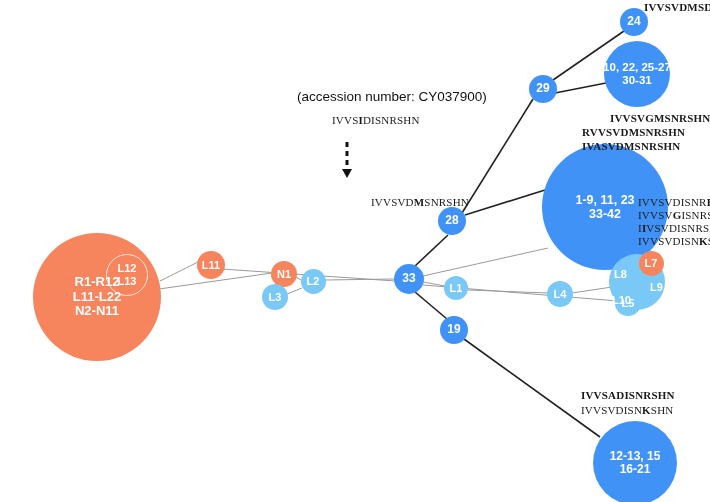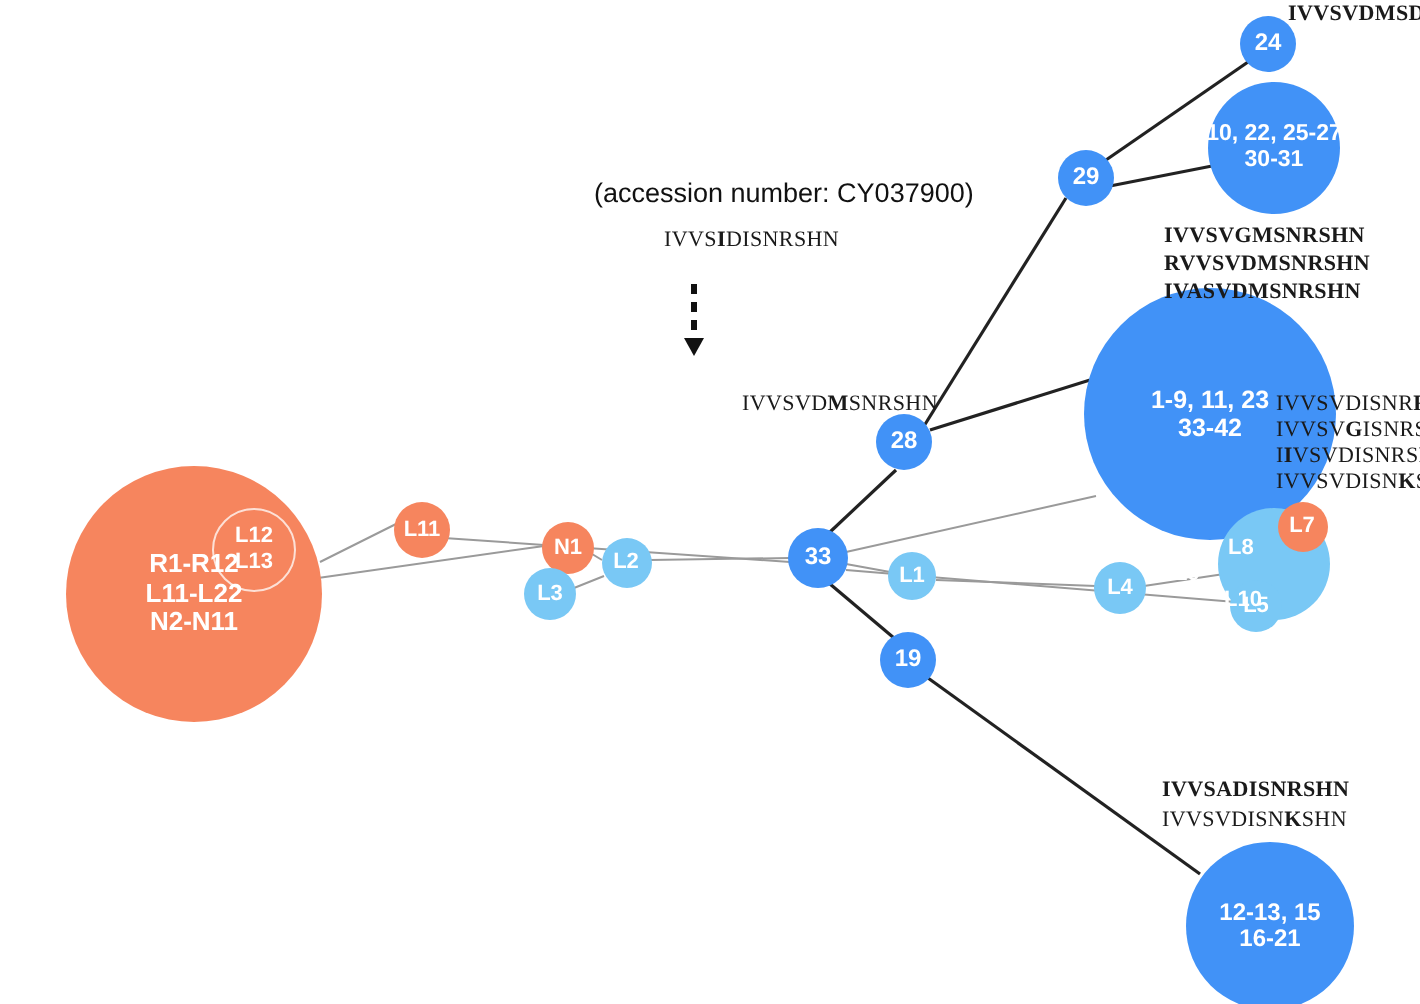--- a/index.html
+++ b/index.html
@@ -128,27 +128,27 @@
       <div class="node" style="left: 609px; top: 254px; width: 56px; height: 56px; font-size: 11px; background: rgb(121, 200, 245);"><span class="node-label"></span></div>
       <div class="node" style="left: 638.5px; top: 250.5px; width: 25px; height: 25px; font-size: 11px; background: rgb(246, 133, 94);"><span class="node-label">L7</span></div>
       <div class="node" style="left: 615px; top: 290px; width: 26px; height: 26px; font-size: 11px; background: rgb(121, 200, 245);"><span class="node-label">L5</span></div>
       <div class="node" style="left: 440px; top: 316px; width: 28px; height: 28px; font-size: 12px; background: rgb(65, 146, 247);"><span class="node-label">19</span></div>
       <div class="node" style="left: 593px; top: 421px; width: 84px; height: 84px; font-size: 12px; background: rgb(65, 146, 247);"><span class="node-label">12-13, 15
 16-21</span></div>
     </div>
 
   <div id="labels-layer">
       <div class="sublabel" style="left: 614px; top: 268px;">L8</div>
-      <div class="sublabel" style="left: 587px; top: 281px;">L9</div>
+      <div class="sublabel" style="left: 650px; top: 281px;">L9</div>
       <div class="sublabel" style="left: 612px; top: 294px;">L10</div>
     </div>
 
   <div id="sequences-layer">
       <div class="seq" style="left: 607px; top: 1px; font-weight: bold; margin-left: 37px;">IVVSVDMS<b>D</b>RSHN</div>
-      <div class="seq" style="left: 582px; top: 112px; font-weight: bold;">IVVSV<b>G</b>MSNRSHN</div>
+      <div class="seq" style="left: 610px; top: 112px; font-weight: bold;">IVVSV<b>G</b>MSNRSHN</div>
       <div class="seq" style="left: 582px; top: 126px; font-weight: bold;"><b>R</b>VVSVDMSNRSHN</div>
       <div class="seq" style="left: 582px; top: 140px; font-weight: bold;">IV<b>A</b>SVDMSNRSHN</div>
       <div class="seq" style="left: 371px; top: 196px;">IVVSVD<b>M</b>SNRSHN</div>
       <div class="seq" style="left: 638px; top: 196px;">IVVSVDISNR<b>F</b>HN</div>
       <div class="seq" style="left: 638px; top: 209px;">IVVSV<b>G</b>ISNRSHN</div>
       <div class="seq" style="left: 638px; top: 222px;">I<b>I</b>VSVDISNRSHN</div>
       <div class="seq" style="left: 638px; top: 235px;">IVVSVDISN<b>K</b>SHN</div>
       <div class="seq" style="left: 581px; top: 389px; font-weight: bold;">IVVS<b>A</b>DISNRSHN</div>
       <div class="seq" style="left: 581px; top: 404px;">IVVSVDISN<b>K</b>SHN</div>
     </div>

